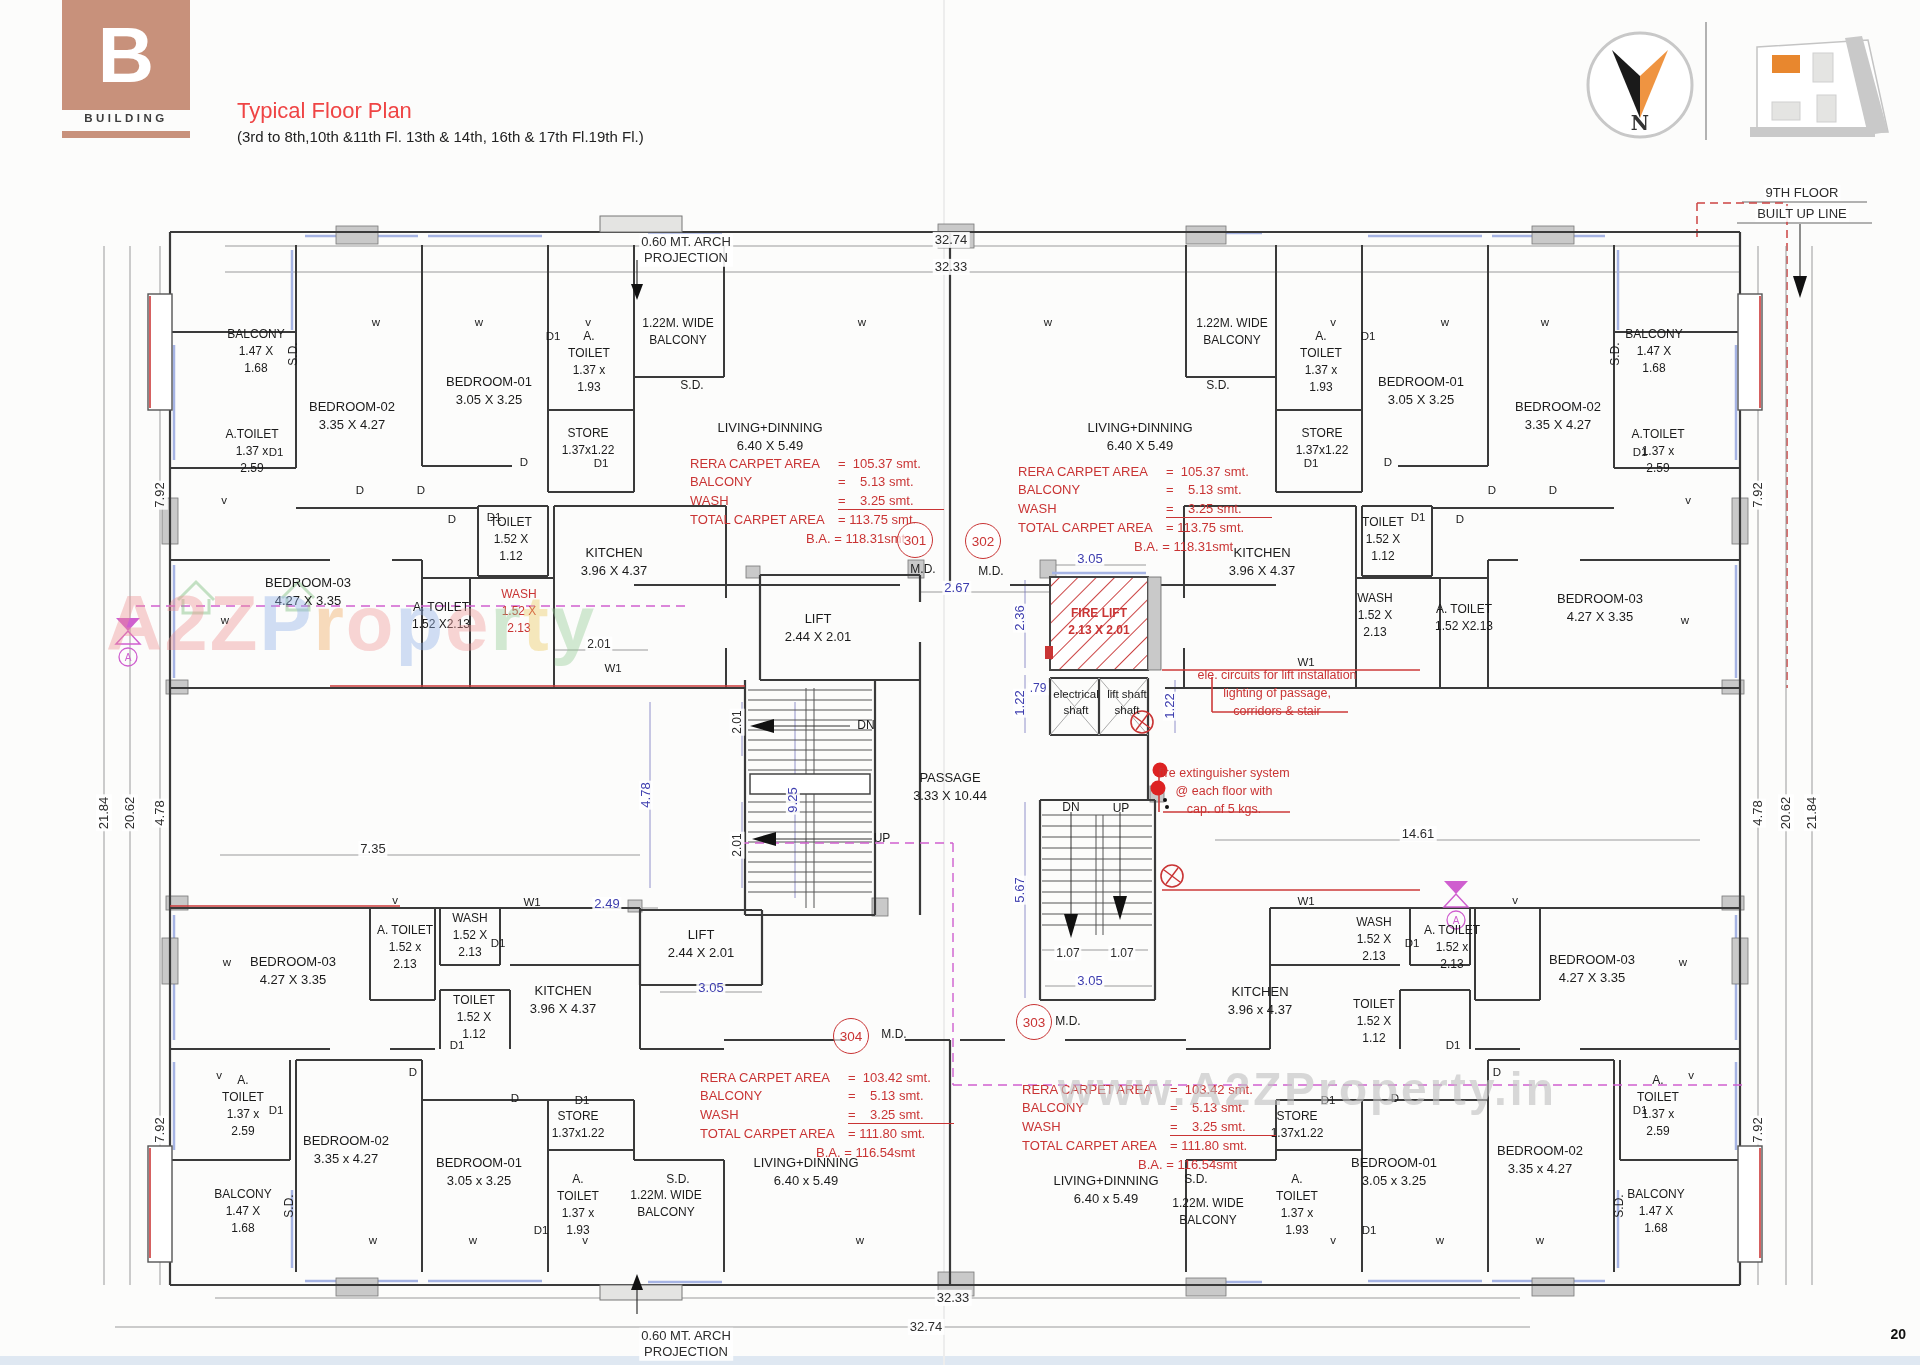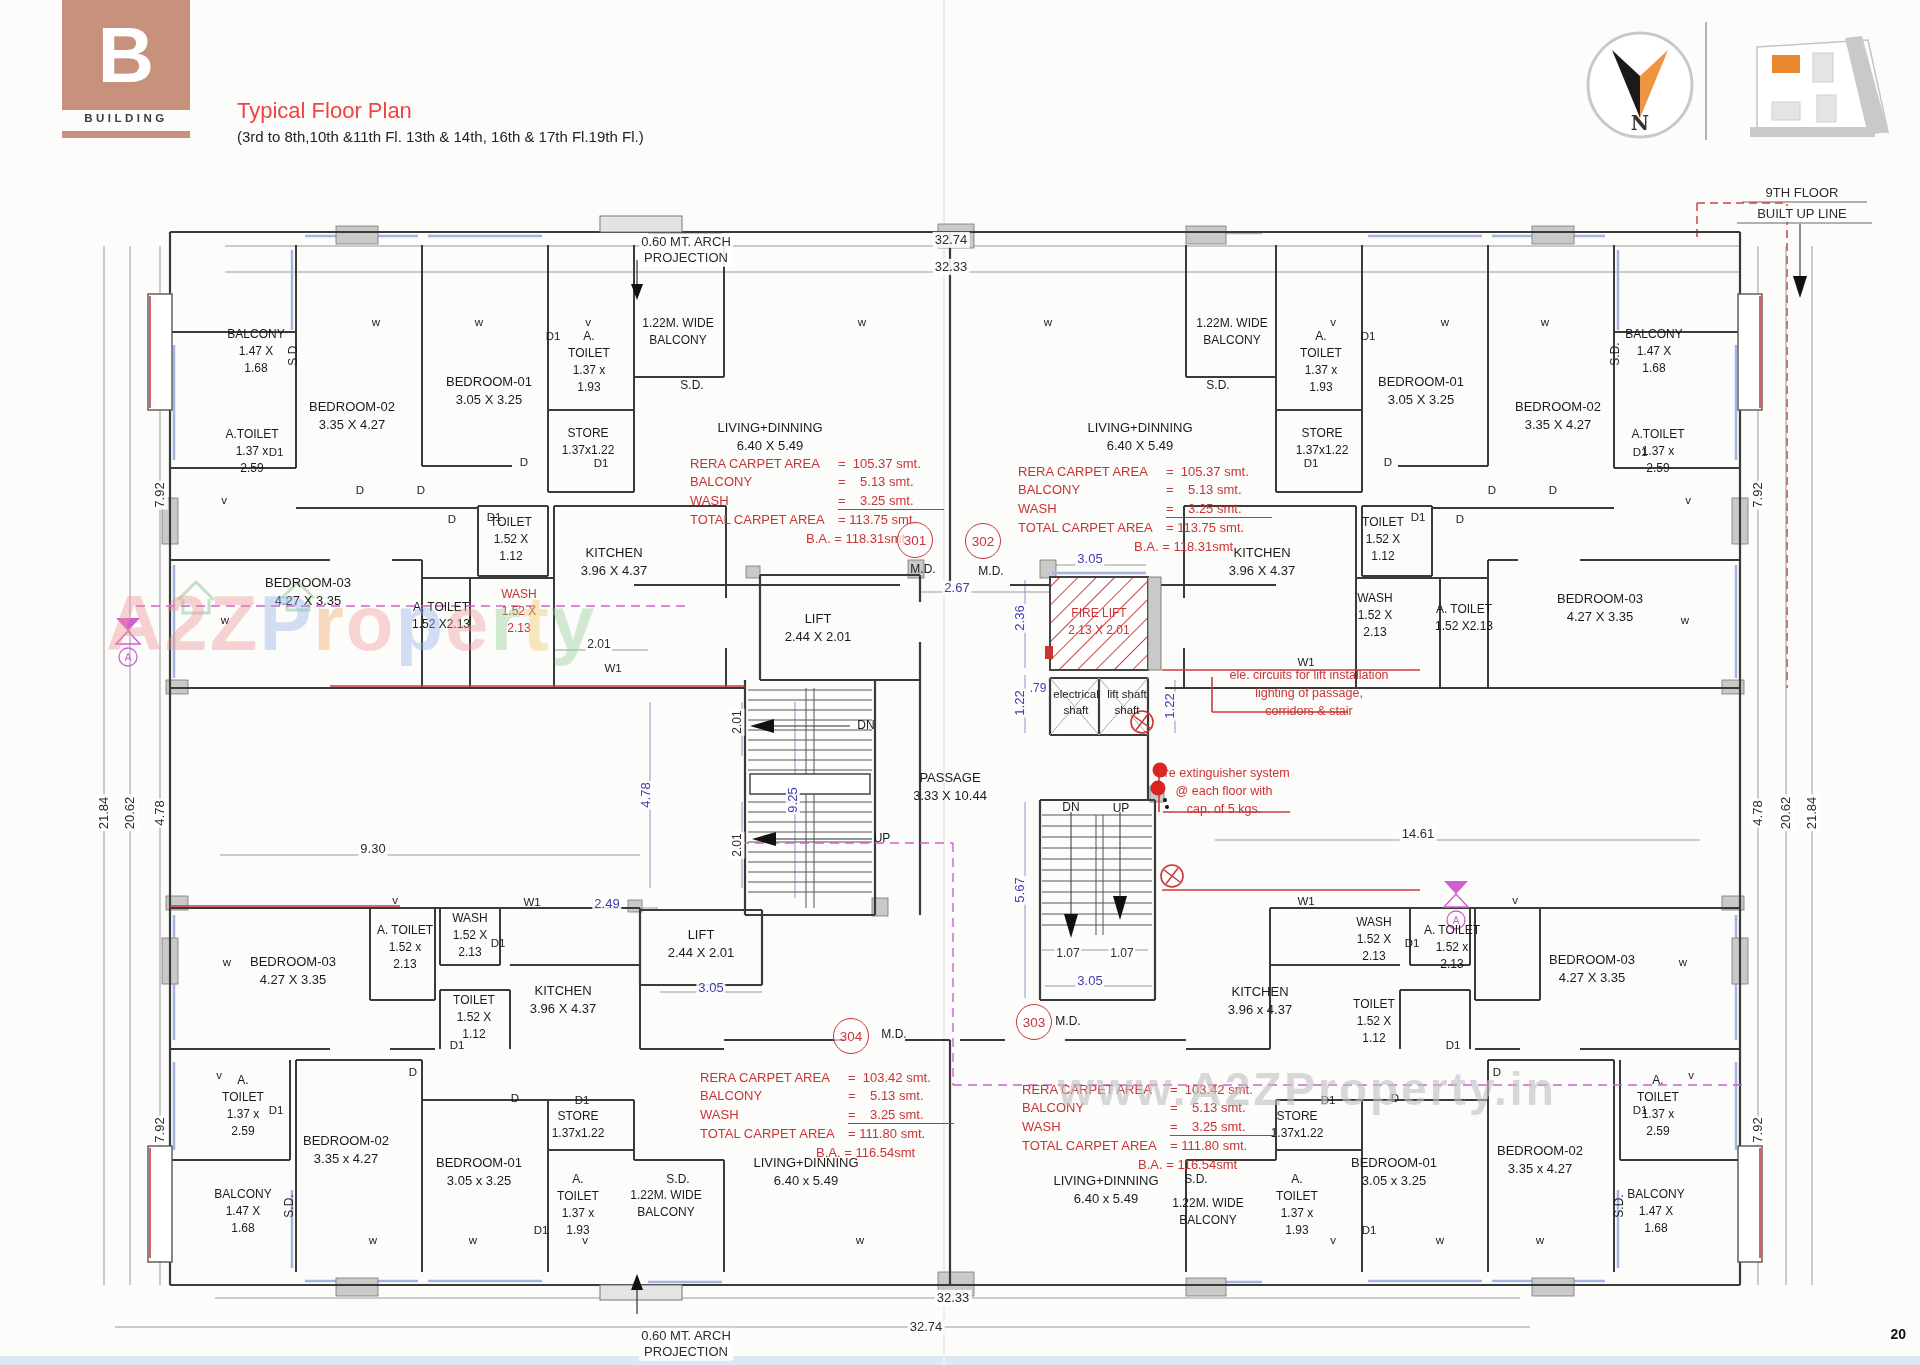--- a/index.html
+++ b/index.html
@@ -285,29 +285,29 @@
 1.52 X2.13</div>
       <div class="lbl" style="left: 1600px; top: 608px;">BEDROOM-03
 4.27 X 3.35</div>
       <div class="lbl mk" style="left: 1306px; top: 662px;">W1</div>
       <div class="lbl" style="left: 818px; top: 628px;">LIFT
 2.44 X 2.01</div>
       <div class="lbl" style="left: 866px; top: 726px; font-size: 12px;">DN</div>
       <div class="lbl" style="left: 882px; top: 839px; font-size: 12px;">UP</div>
       <div class="lbl" style="left: 950px; top: 787px;">PASSAGE
 3.33 X 10.44</div>
-      <div class="lbl red" style="left: 1099px; top: 622px; font-size: 12px;">FIRE LIFT
+      <div class="lbl red" style="left: 1099px; top: 622px; font-size: 12px; font-weight: bold;">FIRE LIFT
 2.13 X 2.01</div>
       <div class="lbl" style="left: 1076px; top: 702px; font-size: 11.5px;">electrical
 shaft</div>
       <div class="lbl" style="left: 1127px; top: 702px; font-size: 11.5px;">lift shaft
 shaft</div>
       <div class="lbl" style="left: 923px; top: 570px; font-size: 12px;">M.D.</div>
       <div class="lbl" style="left: 991px; top: 572px; font-size: 12px;">M.D.</div>
-      <div class="lbl red" style="left: 1277px; top: 694px; font-size: 12.5px; margin-left: 32px;">ele. circuits for lift installation
+      <div class="lbl red" style="left: 1277px; top: 694px; font-size: 12.5px;">ele. circuits for lift installation
 lighting of passage,
 corridors &amp; stair</div>
       <div class="lbl red" style="left: 1224px; top: 792px; font-size: 12.5px;">fire extinguisher system
 @ each floor with
 cap. of 5 kgs.</div>
       <div class="lbl" style="left: 701px; top: 944px;">LIFT
 2.44 X 2.01</div>
       <div class="lbl" style="left: 1071px; top: 808px; font-size: 12px;">DN</div>
       <div class="lbl" style="left: 1121px; top: 809px; font-size: 12px;">UP</div>
       <div class="lbl" style="left: 1068px; top: 1022px; font-size: 12px;">M.D.</div>
@@ -397,21 +397,21 @@
       <div class="lbl dim r90" style="left: 160px; top: 495px;">7.92</div>
       <div class="lbl dim r90" style="left: 104px; top: 813px;">21.84</div>
       <div class="lbl dim r90" style="left: 130px; top: 813px;">20.62</div>
       <div class="lbl dim r90" style="left: 160px; top: 813px;">4.78</div>
       <div class="lbl dim r90" style="left: 160px; top: 1130px;">7.92</div>
       <div class="lbl dim r90" style="left: 1758px; top: 495px;">7.92</div>
       <div class="lbl dim r90" style="left: 1758px; top: 813px;">4.78</div>
       <div class="lbl dim r90" style="left: 1786px; top: 813px;">20.62</div>
       <div class="lbl dim r90" style="left: 1812px; top: 813px;">21.84</div>
       <div class="lbl dim r90" style="left: 1758px; top: 1130px;">7.92</div>
-      <div class="lbl dim" style="left: 373px; top: 849px;">9.30</div>
+      <div class="lbl dim" style="left: 373px; top: 849px;">7.35</div>
       <div class="lbl dim" style="left: 1418px; top: 834px;">14.61</div>
       <div class="lbl dim" style="left: 1068px; top: 953px; font-size: 12px;">1.07</div>
       <div class="lbl dim" style="left: 1122px; top: 953px; font-size: 12px;">1.07</div>
       <div class="lbl dim r90" style="left: 737px; top: 722px; font-size: 12px;">2.01</div>
       <div class="lbl dim r90" style="left: 737px; top: 845px; font-size: 12px;">2.01</div>
       <div class="lbl dim" style="left: 599px; top: 644px; font-size: 12px;">2.01</div>
       <div class="lbl blue" style="left: 957px; top: 588px;">2.67</div>
       <div class="lbl blue" style="left: 1090px; top: 559px;">3.05</div>
       <div class="lbl blue r90" style="left: 1020px; top: 618px;">2.36</div>
       <div class="lbl blue r90" style="left: 1020px; top: 703px;">1.22</div>

